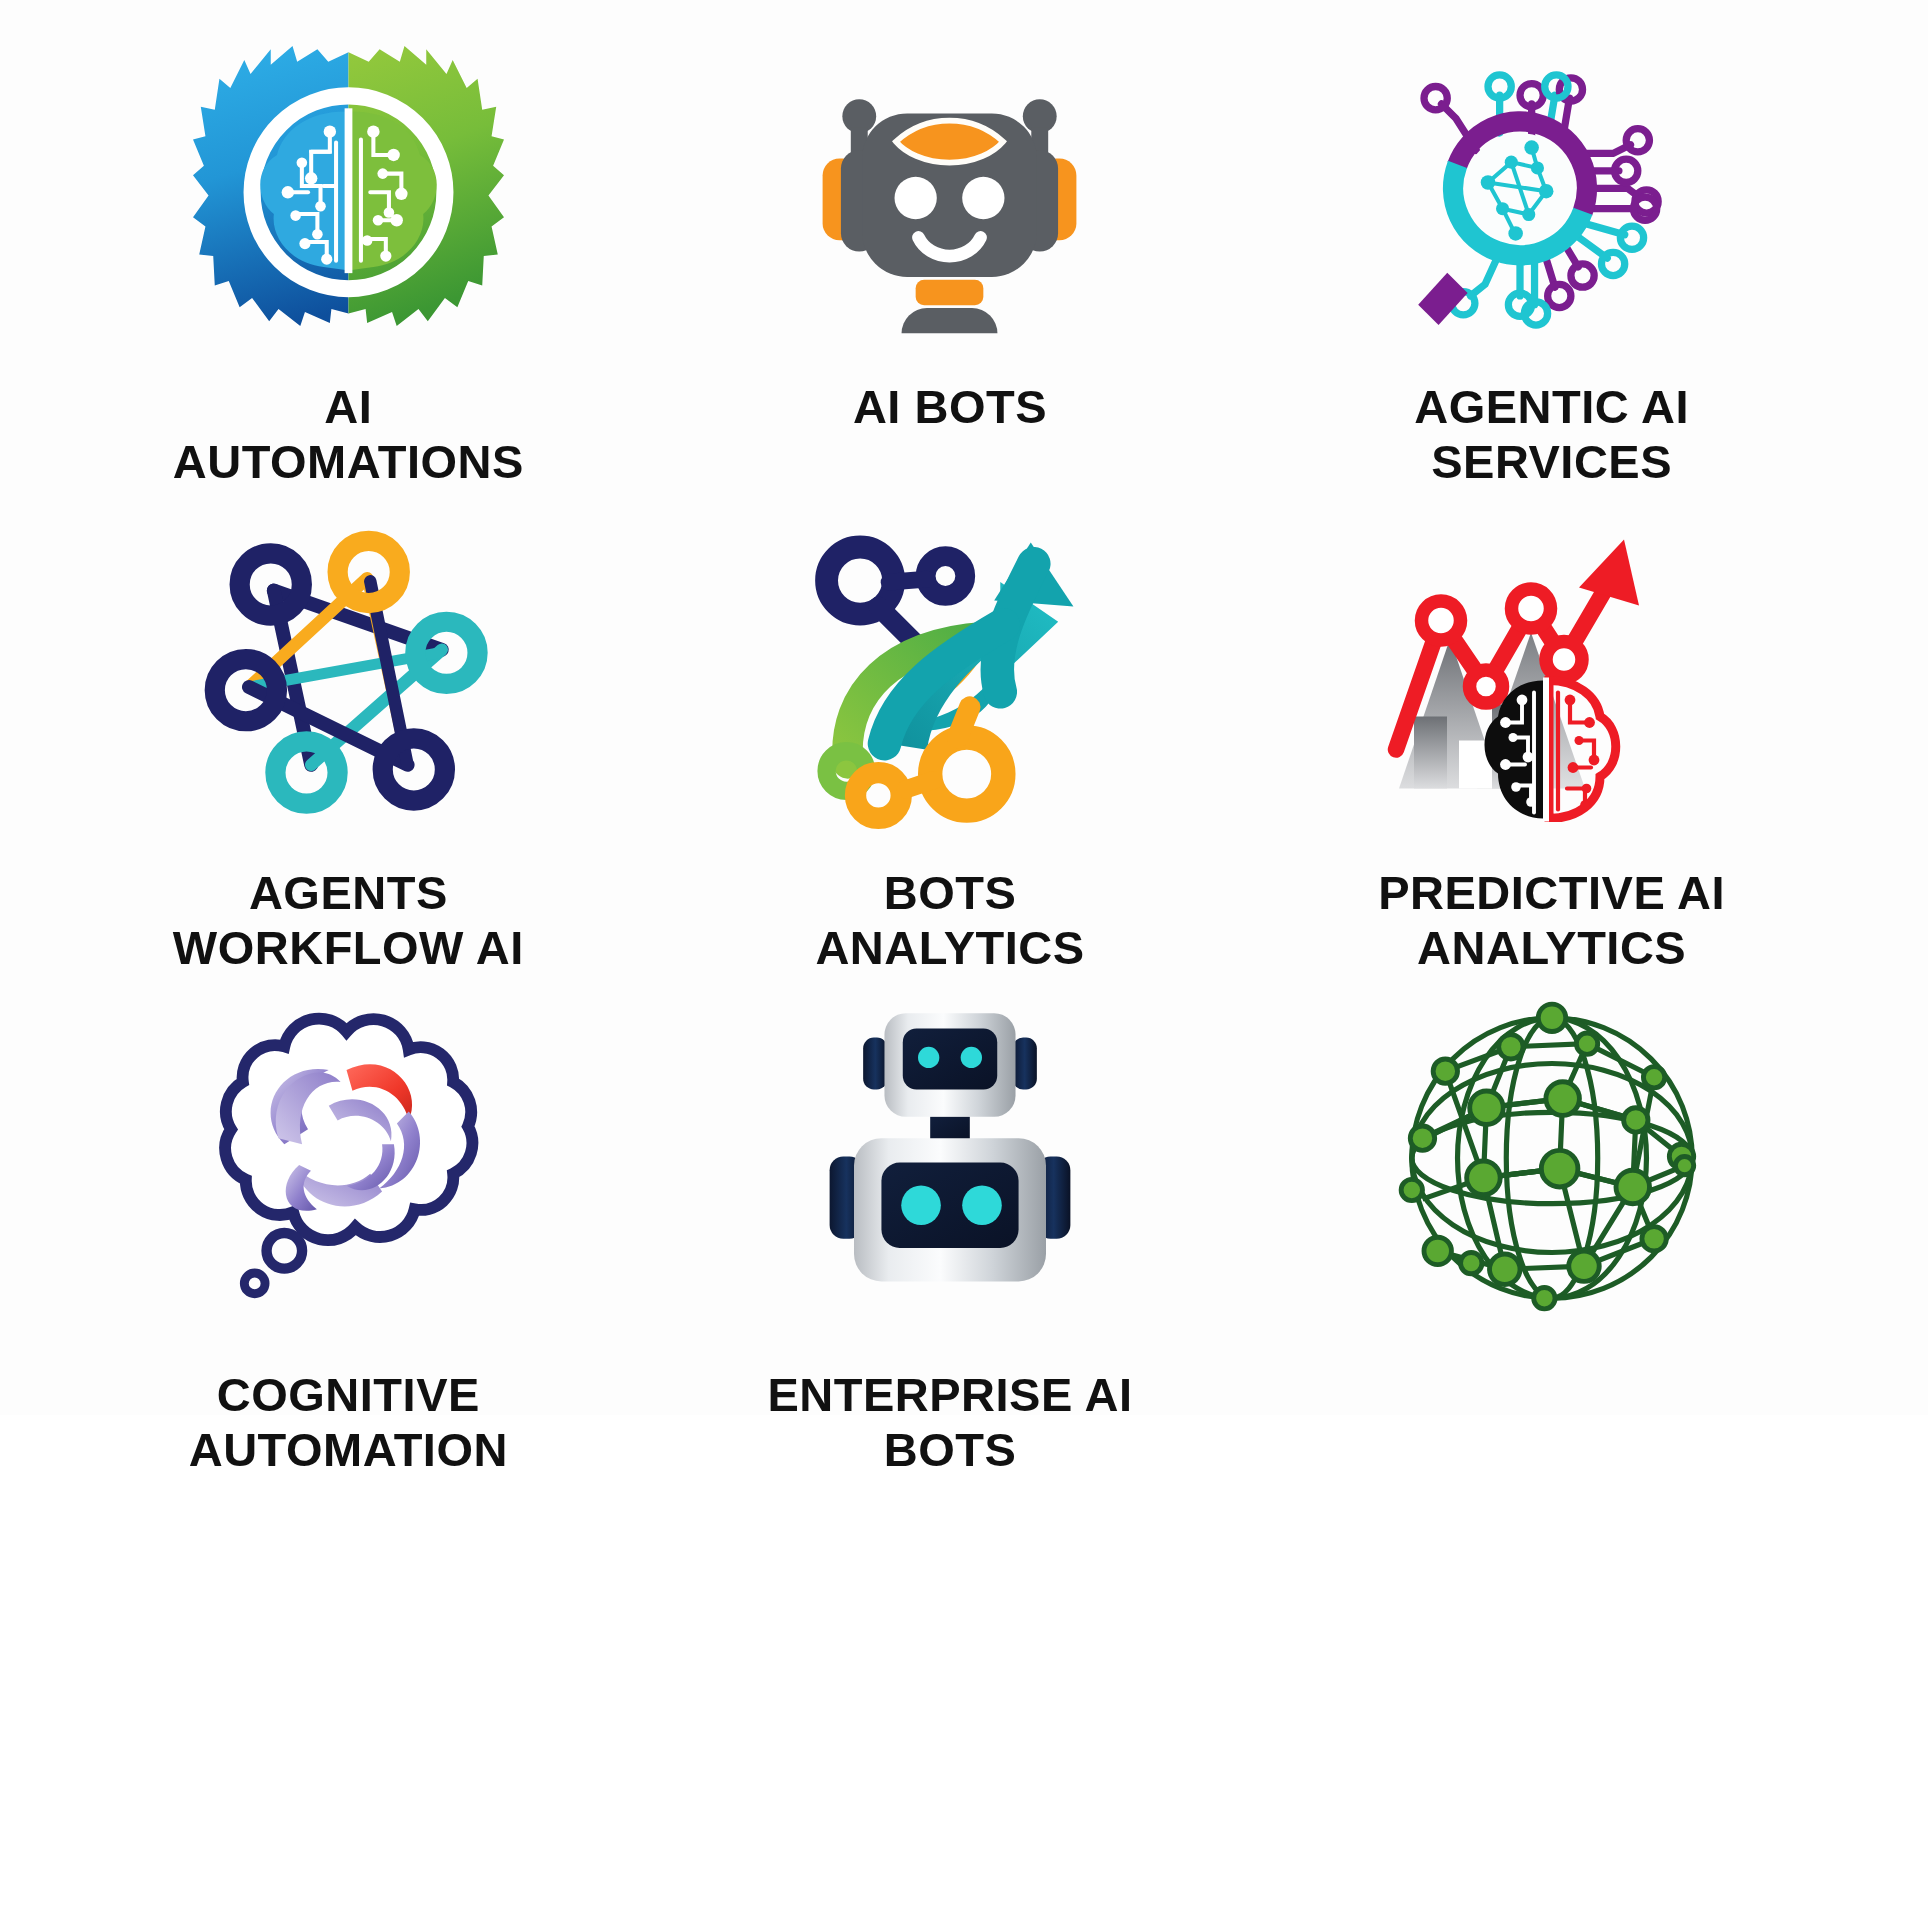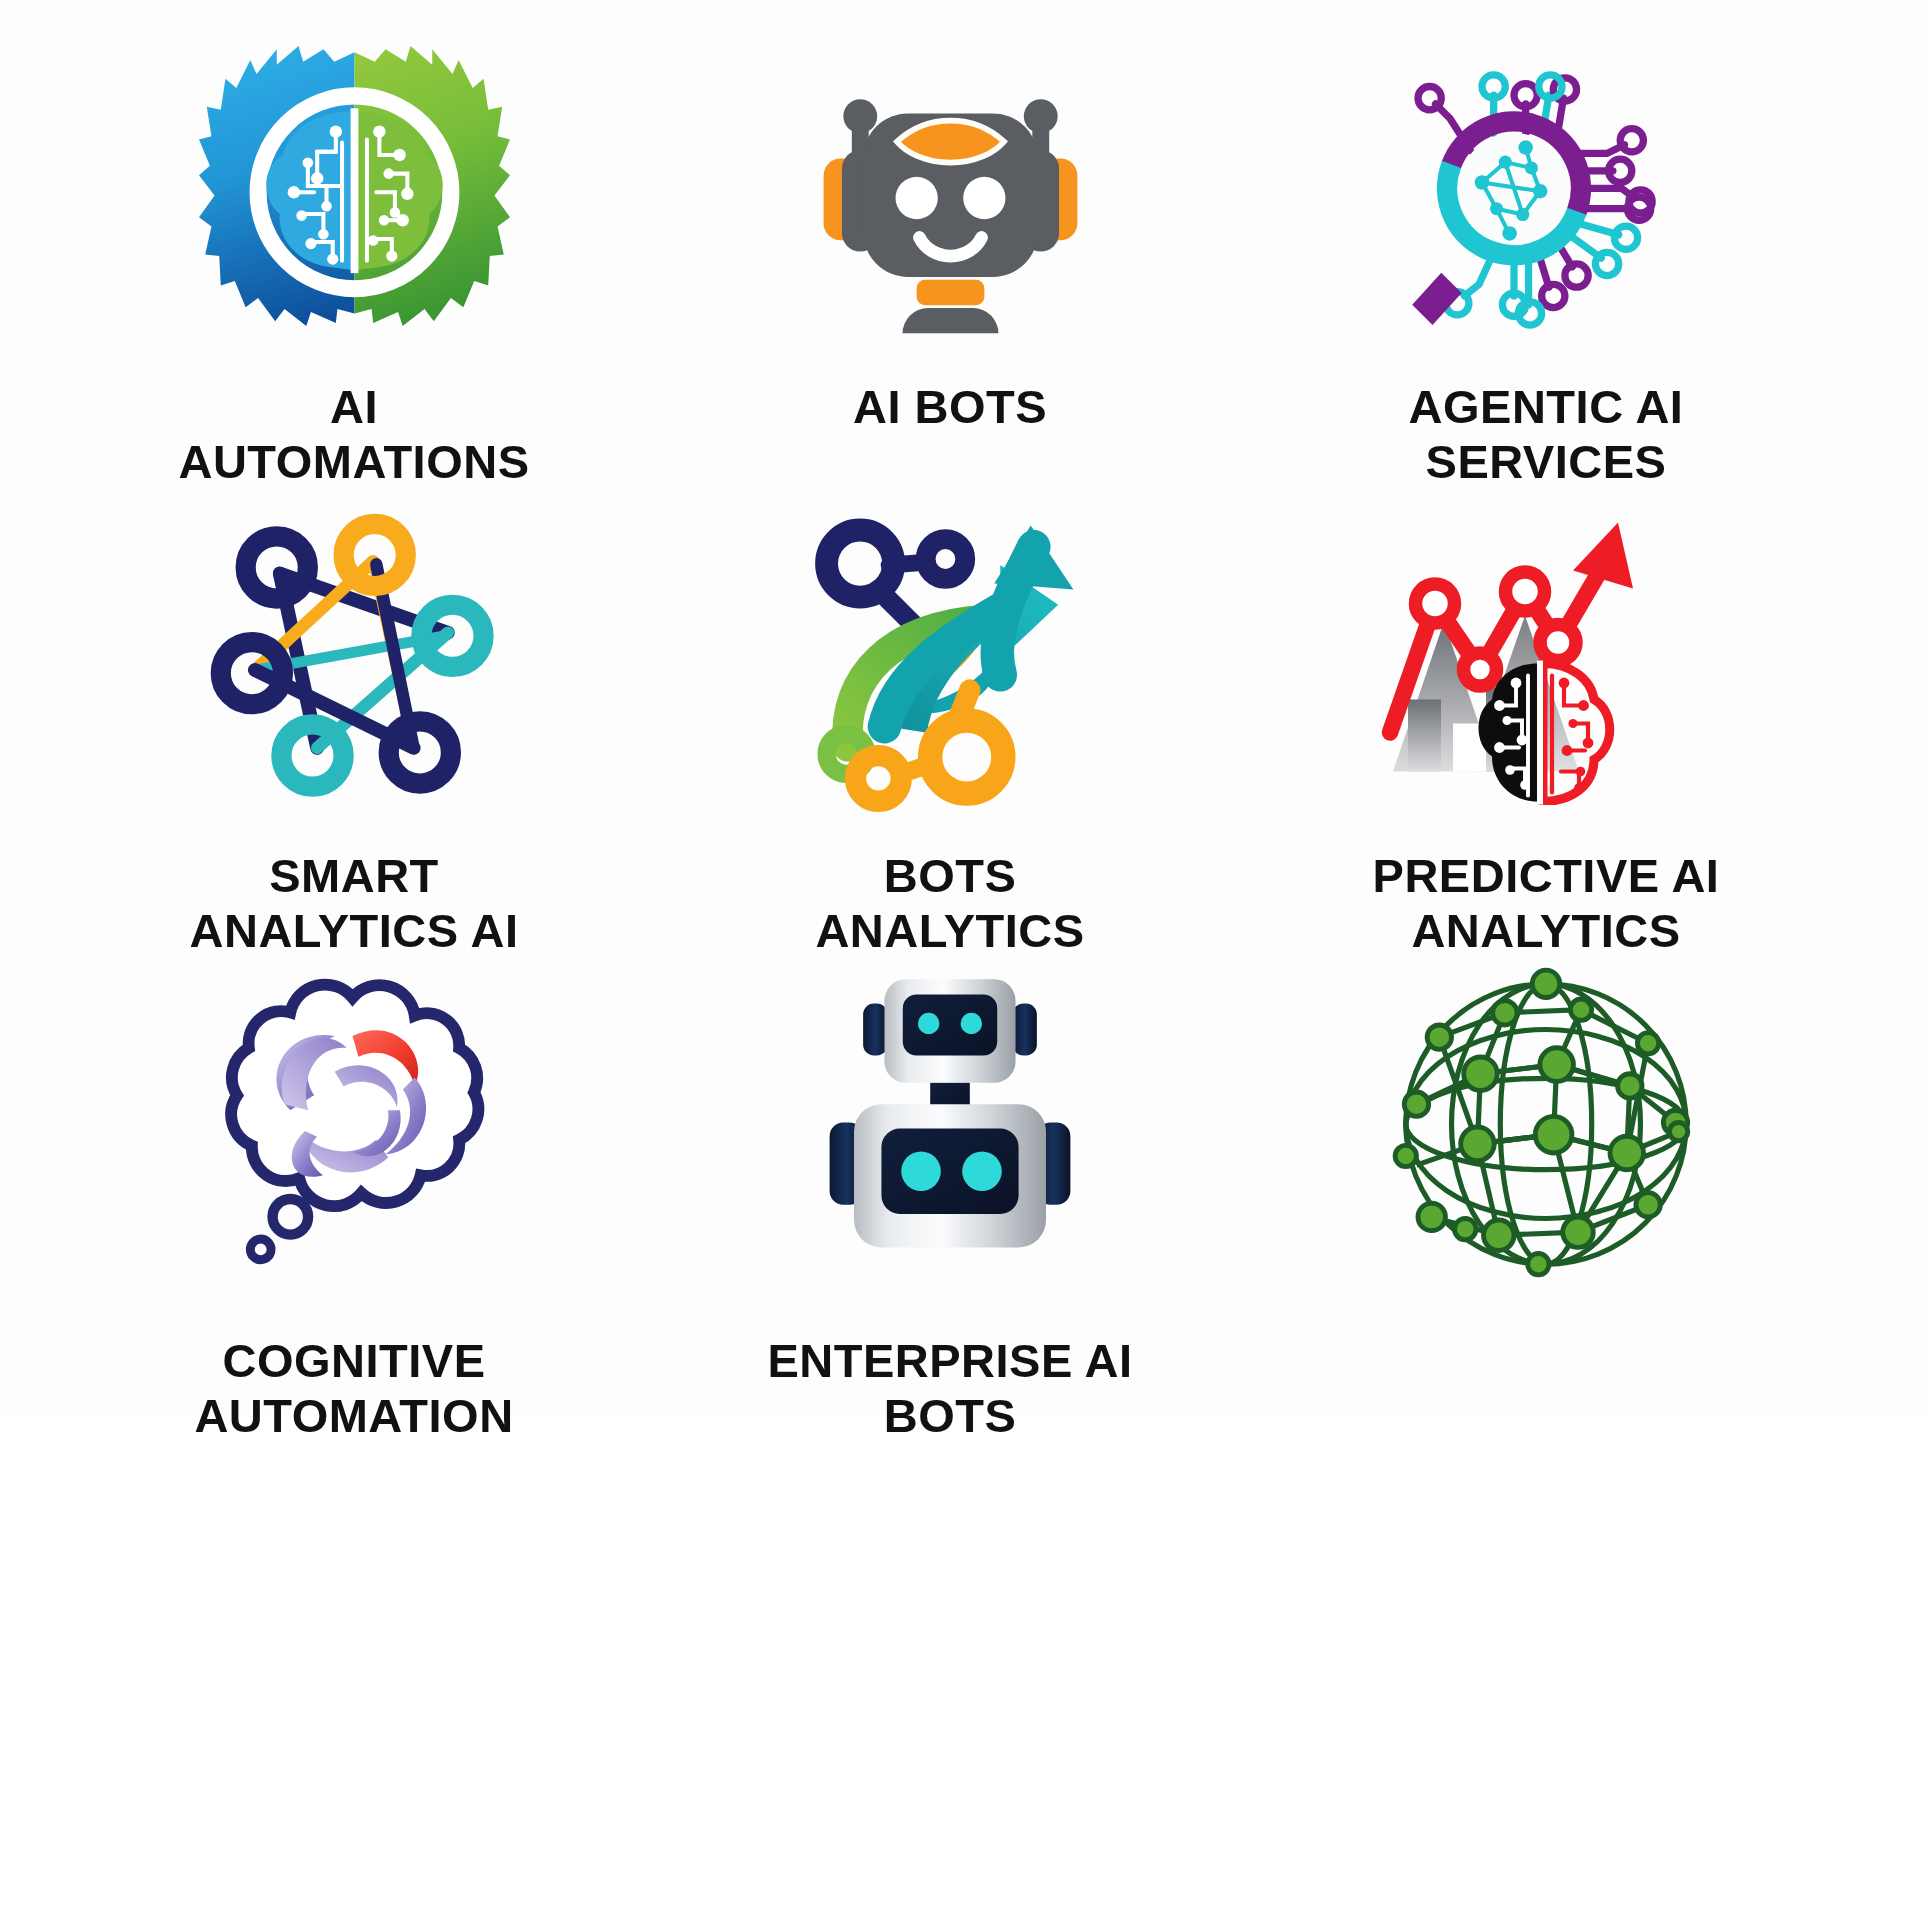--- a/index.html
+++ b/index.html
@@ -16,20 +16,21 @@
   #board {
     position: relative;
     width: 1928px;
     height: 1415px;
     background: #fdfdfd;
     display: grid;
     grid-template-columns: repeat(3, 1fr);
     grid-template-rows: repeat(3, 1fr);
     box-sizing: border-box;
     padding: 38px 84px 56px 56px;
+    gap: 17px;
   }
   .cell {
     position: relative;
     display: flex;
     flex-direction: column;
     align-items: center;
     justify-content: flex-start;
   }
   .icon-wrap {
     width: 377px;
@@ -291,21 +292,21 @@
         <g fill="none">
           <circle cx="50" cy="44" r="20" stroke="#1f2266" stroke-width="13"></circle>
           <circle cx="113" cy="36" r="20" stroke="#f9ab1e" stroke-width="13"></circle>
           <circle cx="163" cy="88" r="20" stroke="#2bb8bd" stroke-width="13"></circle>
           <circle cx="34" cy="112" r="20" stroke="#1f2266" stroke-width="13"></circle>
           <circle cx="73" cy="165" r="20" stroke="#2bb8bd" stroke-width="13"></circle>
           <circle cx="142" cy="163" r="20" stroke="#1f2266" stroke-width="13"></circle>
         </g>
       </svg>
     </div>
-    <div class="label">SMART ANALYTICS AI</div>
+    <div class="label">AGENTS WORKFLOW AI</div>
   </div>
 
   <div class="cell r2">
     <div class="icon-wrap">
       <svg width="292" height="320" viewBox="0 0 190 210" aria-hidden="true">
         <defs>
           <linearGradient id="tealArrow" x1="0" y1="1" x2="1" y2="0">
             <stop offset="0" stop-color="#0f8f9b"></stop>
             <stop offset="1" stop-color="#21bfc6"></stop>
           </linearGradient>

